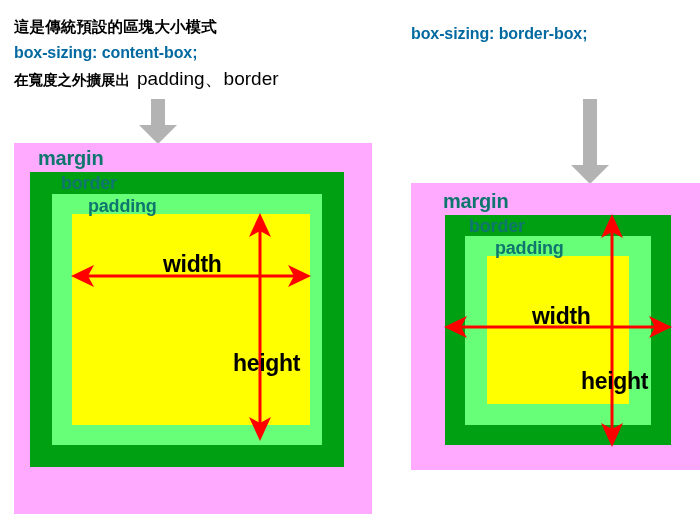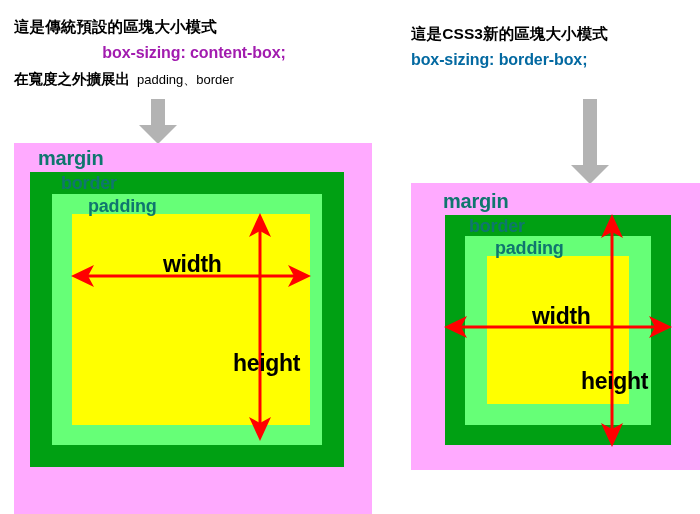--- a/index.html
+++ b/index.html
@@ -42,21 +42,21 @@
     line-height: 26px;
     letter-spacing: -0.1px;
   }
   .cap-line-3 {
     font-size: 14.5px;
     font-weight: 700;
     line-height: 26px;
   }
   .cap-line-3 .plain {
     font-weight: 400;
-    font-size: 13px;
+    font-size: 19px;
   }
 
   
   .gray-arrow { position: absolute; }
 
   
   .boxmodel { position: absolute; }
   .margin-box {
     position: absolute;
     background: #ffaaff;
@@ -97,26 +97,25 @@
     pointer-events: none;
   }
 </style>
 </head>
 <body>
 
 <div class="stage">
 
   <div class="caption caption-left">
     <span class="cap-line cap-line-1">這是傳統預設的區塊大小模式</span>
-    <span class="cap-line cap-line-2" style="color:#a21caf;text-align:center;">box-sizing: content-box;</span>
+    <span class="cap-line cap-line-2" style="color:#0369a1;">box-sizing: content-box;</span>
     <span class="cap-line cap-line-3"><span>在寬度之外擴展出</span><span class="plain" style="padding-left:7px;">padding、border</span></span>
   </div>
 
   <div class="caption caption-right">
-    <span class="cap-line cap-line-1">這是CSS3新的區塊大小模式</span>
     <span class="cap-line cap-line-2" style="color:#0369a1;">box-sizing: border-box;</span>
   </div>
 
   <svg class="gray-arrow" style="left:138px; top:99px;" width="40" height="46" viewBox="0 0 40 46">
     <polygon points="13,0 27,0 27,26 39,26 20,45 1,26 13,26" fill="#b3b3b3"></polygon>
   </svg>
 
   <svg class="gray-arrow" style="left:570px; top:99px;" width="40" height="86" viewBox="0 0 40 86">
     <polygon points="13,0 27,0 27,66 39,66 20,85 1,66 13,66" fill="#b3b3b3"></polygon>
   </svg>

